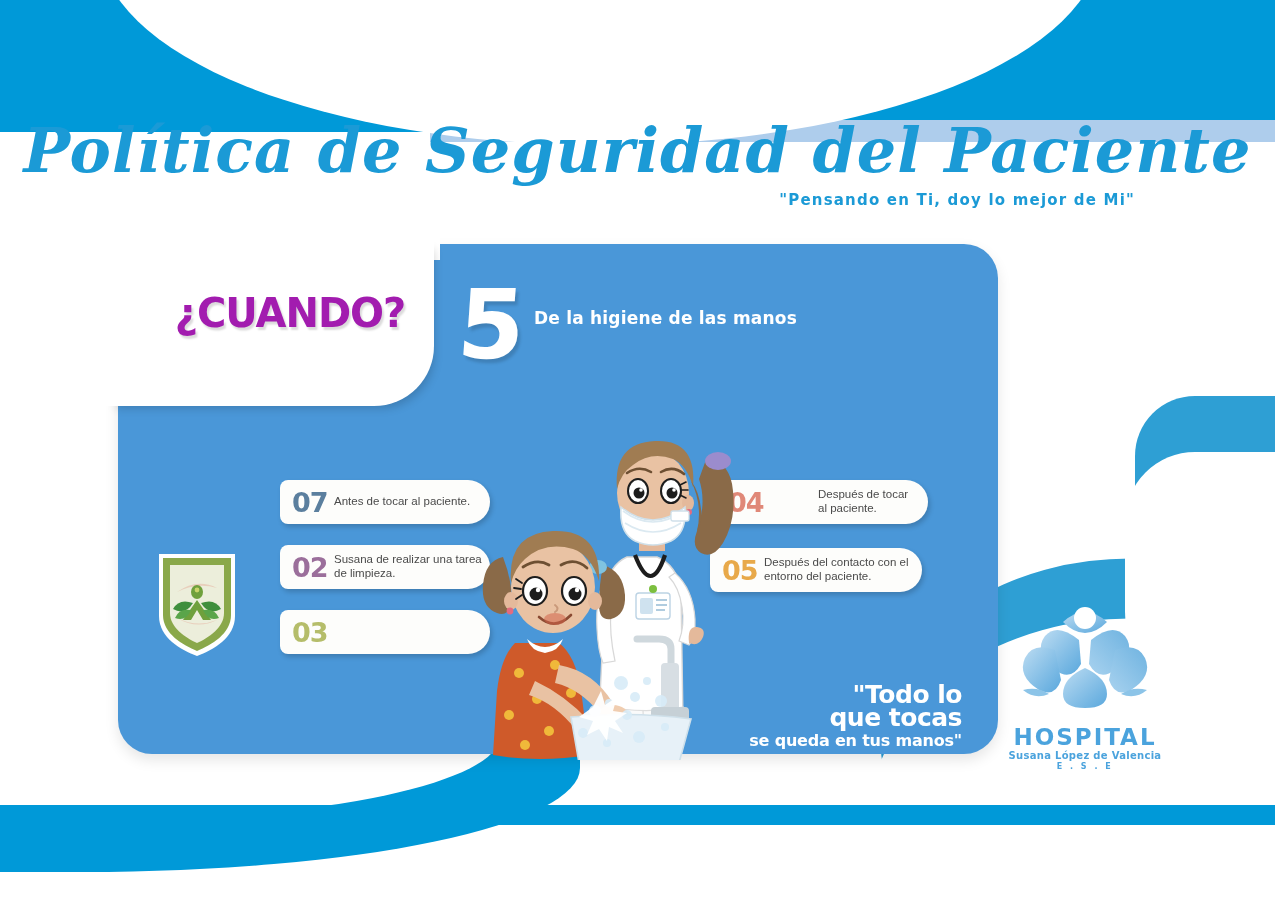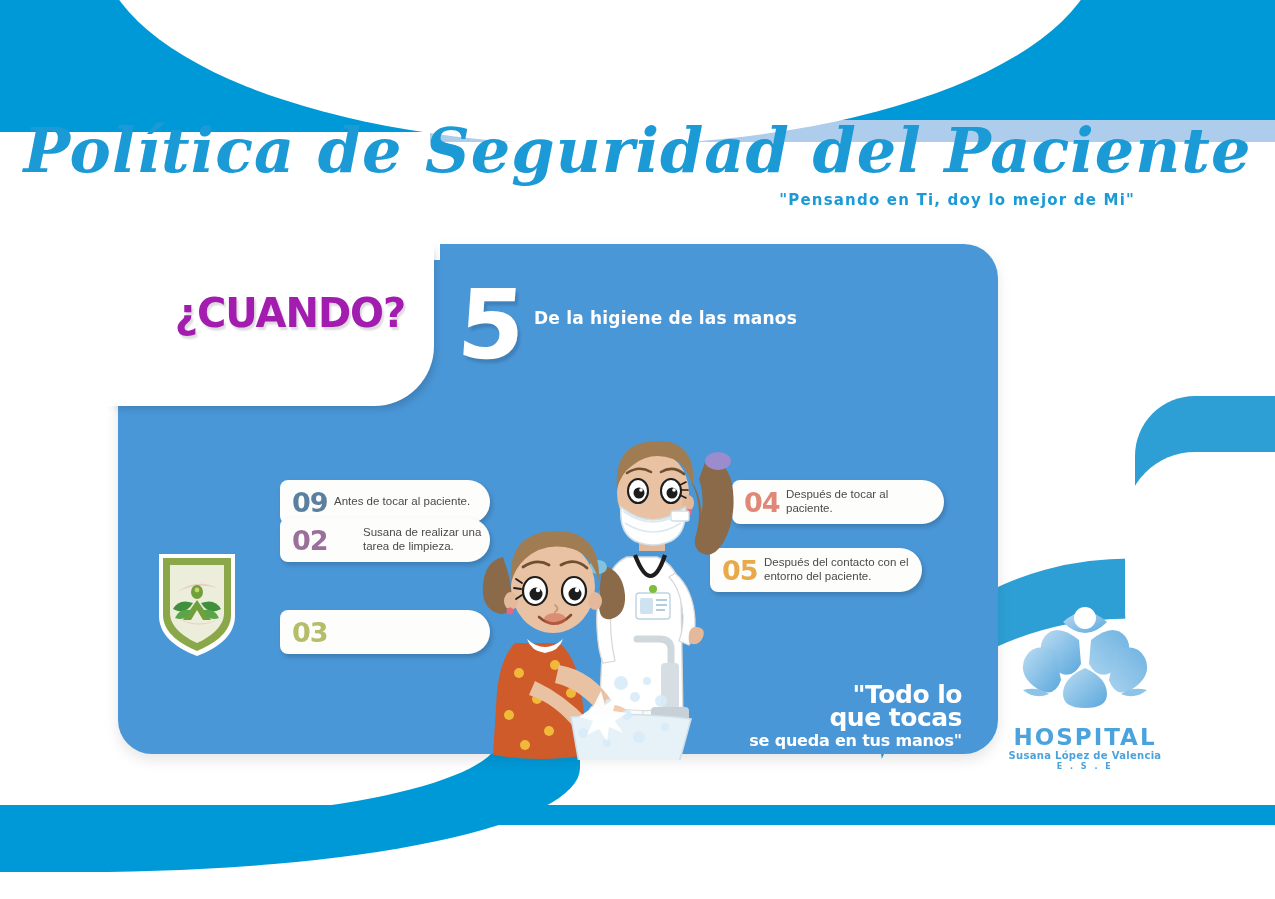--- a/index.html
+++ b/index.html
@@ -100,23 +100,23 @@
   }
   .pill .num{
     font-size:27px;font-weight:bold;line-height:1;min-width:42px;
     font-family:"DejaVu Sans", sans-serif;letter-spacing:-1px;
   }
   .pill .txt{
     font-size:11.5px;color:#4a4a4a;line-height:1.18;padding-right:8px;
     font-family:"Liberation Sans", sans-serif;
   }
   .p01{left:280px;top:480px;width:210px;}
-  .p02{left:280px;top:518px;width:210px;gap:29px;}
+  .p02{left:280px;top:545px;width:210px;}
   .p03{left:280px;top:610px;width:210px;}
-  .p04{left:732px;top:480px;width:212px;}
+  .p04{left:716px;top:480px;width:212px;gap:48px;}
   .p05{left:710px;top:548px;width:212px;}
 
   
   .shield{position:absolute;left:155px;top:548px;width:84px;height:110px;}
 
   
   .illus{position:absolute;left:475px;top:415px;width:300px;height:345px;}
 
   
   .quote{
@@ -182,21 +182,21 @@
       <circle cx="42" cy="42" r="2.4" fill="#c9d46a"></circle>
       <path d="M42 52 L28 72 L36 72 L42 62 L48 72 L56 72 Z" fill="#6fa03c"></path>
       <path d="M38 55 q-14 -5 -20 6 q12 7 20 -6 Z" fill="#3f8f3d"></path>
       <path d="M46 55 q14 -5 20 6 q-12 7 -20 -6 Z" fill="#3f8f3d"></path>
       <path d="M36 62 q-12 -2 -16 8 q11 4 16 -8 Z" fill="#5aa54a"></path>
       <path d="M48 62 q12 -2 16 8 q-11 4 -16 -8 Z" fill="#5aa54a"></path>
     </svg>
   </div>
 
   <div class="pill p01">
-    <span class="num" style="color:#5b7f9e">09</span>
+    <span class="num" style="color:#5b7f9e">07</span>
     <span class="txt">Antes de tocar al paciente.</span>
   </div>
   <div class="pill p02">
     <span class="num" style="color:#9b6f9b">02</span>
     <span class="txt">Susana de realizar una tarea de limpieza.</span>
   </div>
   <div class="pill p03">
     <span class="num" style="color:#b5bd6a">03</span>
   </div>
   <div class="pill p04">

